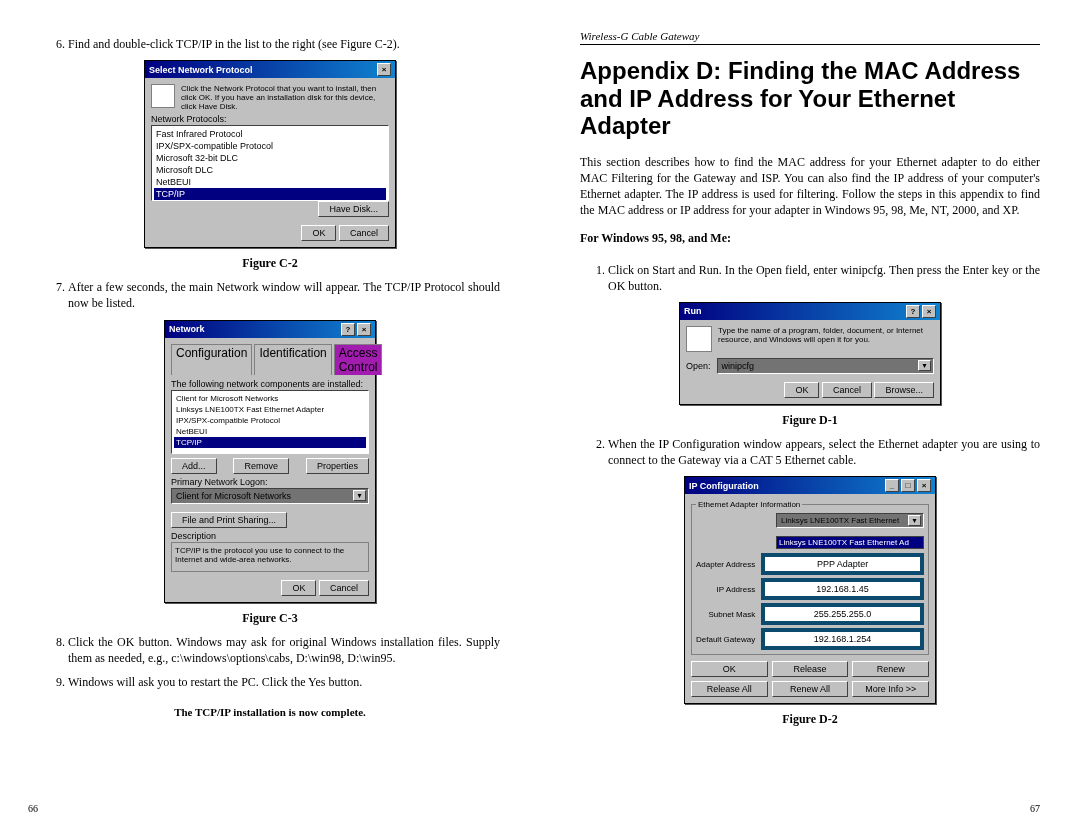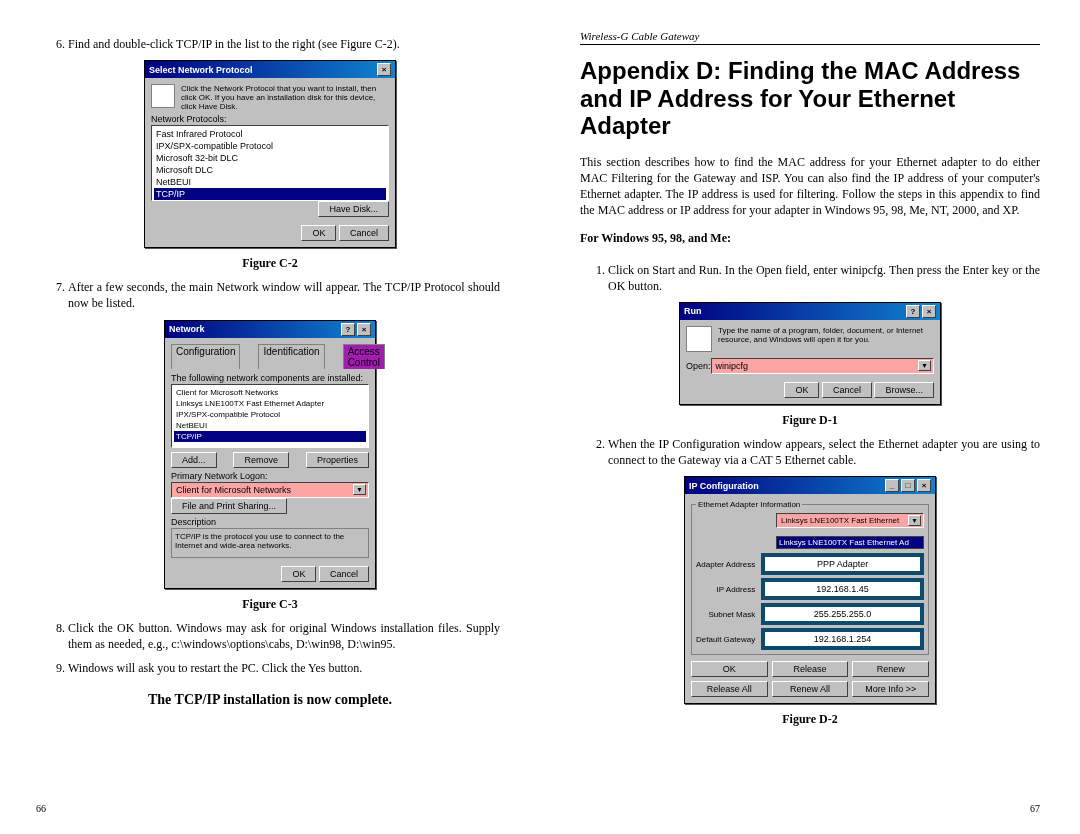--- a/index.html
+++ b/index.html
@@ -41,24 +41,24 @@
   .step-text { text-align: justify; line-height: 1.35; }
   .figure-caption {
     text-align: center;
     font-weight: bold;
     font-size: 12px;
     margin: 2px 0 8px 0;
   }
   .complete-line {
     text-align: center;
     font-weight: bold;
-    font-size: 14px;
+    font-size: 11px;
     margin-top: 16px;
   }
-  .pagenum-left { position: absolute; bottom: 20px; left: 36px; font-size: 10px; }
+  .pagenum-left { position: absolute; bottom: 20px; left: 28px; font-size: 10px; }
   .pagenum-right { position: absolute; bottom: 20px; right: 40px; font-size: 10px; }
   .subhead { font-weight: bold; margin: 10px 0 16px 0; }
 
   
   .dialog {
     margin: 8px auto;
     background: #c0c0c0;
     border: 1px solid #000;
     font-family: Tahoma, Arial, sans-serif;
     font-size: 9px;
@@ -103,21 +103,21 @@
     border-bottom-color: #fff;
     padding: 2px;
   }
   .listbox { height: 70px; overflow: hidden; }
   .listbox .item { padding: 1px 2px; white-space: nowrap; }
   .listbox .sel { background: #000080; color: #fff; }
   .row { display: flex; gap: 6px; }
   .col { flex: 1; }
   .label-sm { font-size: 9px; margin: 3px 0 1px 0; }
   .dropdown {
-    background: #fca5a5;
+    background: #737373;
     border: 1px solid #404040;
     border-right-color: #fff;
     border-bottom-color: #fff;
     padding: 2px 4px;
     position: relative;
   }
   .dropdown::after {
     content: "▾";
     position: absolute; right: 2px; top: 1px;
     background: #c0c0c0;
@@ -188,41 +188,41 @@
   <ol start="7">
     <li><span class="step-text">After a few seconds, the main Network window will appear.  The TCP/IP Protocol should now be listed.</span></li>
   </ol>
 
   <div class="dialog" style="width:210px">
     <div class="titlebar">
       <span>Network</span>
       <span><span class="ctl">?</span><span class="ctl">×</span></span>
     </div>
     <div class="dlg-inner">
-      <div style="display:flex;gap:18px;font-size:10px;margin-bottom:4px">
+      <div style="display:flex;gap:2px;font-size:12px;margin-bottom:4px">
         <div style="background:#c0c0c0;border:1px solid #808080;border-bottom:none;padding:1px 4px">Configuration</div>
         <div style="background:#c0c0c0;border:1px solid #808080;border-bottom:none;padding:1px 4px">Identification</div>
         <div style="background:#a21caf;border:1px solid #808080;border-bottom:none;padding:1px 4px">Access Control</div>
       </div>
       <div class="label-sm">The following network components are installed:</div>
       <div class="sunken" style="height:58px;overflow:hidden">
         <div class="item" style="padding:1px 2px;font-size:8px">Client for Microsoft Networks</div>
         <div class="item" style="padding:1px 2px;font-size:8px">Linksys LNE100TX Fast Ethernet Adapter</div>
         <div class="item" style="padding:1px 2px;font-size:8px">IPX/SPX-compatible Protocol</div>
         <div class="item" style="padding:1px 2px;font-size:8px">NetBEUI</div>
         <div class="item sel" style="padding:1px 2px;font-size:8px;background:#000080;color:#fff">TCP/IP</div>
       </div>
       <div style="display:flex;justify-content:space-between;margin-top:4px">
         <span class="btn">Add...</span>
         <span class="btn">Remove</span>
         <span class="btn">Properties</span>
       </div>
       <div class="label-sm">Primary Network Logon:</div>
       <div class="dropdown">Client for Microsoft Networks</div>
-      <div style="margin-top:0"><span class="btn">File and Print Sharing...</span></div>
+      <div style="margin-top:8px"><span class="btn">File and Print Sharing...</span></div>
       <div class="label-sm">Description</div>
       <div style="font-size:8px;border:1px solid #808080;padding:3px;height:22px">TCP/IP is the protocol you use to connect to the Internet and wide-area networks.</div>
       <div class="right" style="margin-top:8px">
         <span class="btn">OK</span>
         <span class="btn">Cancel</span>
       </div>
     </div>
   </div>
   <div class="figure-caption">Figure C-3</div>
 
@@ -248,21 +248,21 @@
   <div class="dialog" style="width:260px">
     <div class="titlebar">
       <span>Run</span>
       <span><span class="ctl">?</span><span class="ctl">×</span></span>
     </div>
     <div class="dlg-inner">
       <div style="display:flex;gap:6px">
         <div style="width:24px;height:24px;background:#fff;border:1px solid #808080"></div>
         <div style="flex:1;font-size:8px">Type the name of a program, folder, document, or Internet resource, and Windows will open it for you.</div>
       </div>
-      <div style="display:flex;align-items:center;margin-top:6px">
+      <div style="display:flex;align-items:center;gap:6px;margin-top:6px">
         <span>Open:</span>
         <div class="dropdown" style="flex:1">winipcfg</div>
       </div>
       <div class="right" style="margin-top:8px">
         <span class="btn">OK</span>
         <span class="btn">Cancel</span>
         <span class="btn">Browse...</span>
       </div>
     </div>
   </div>

